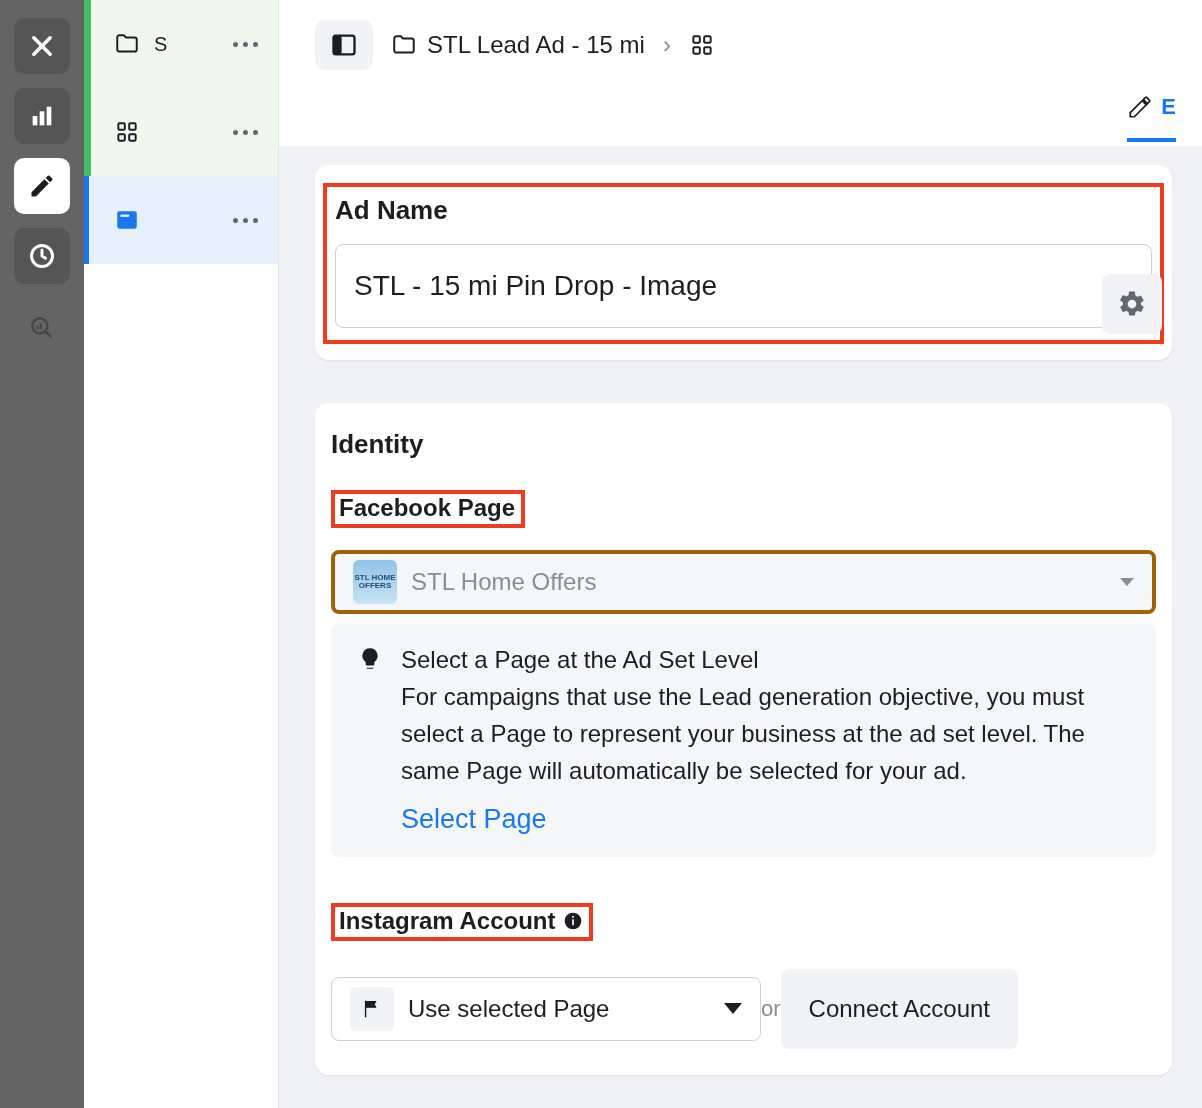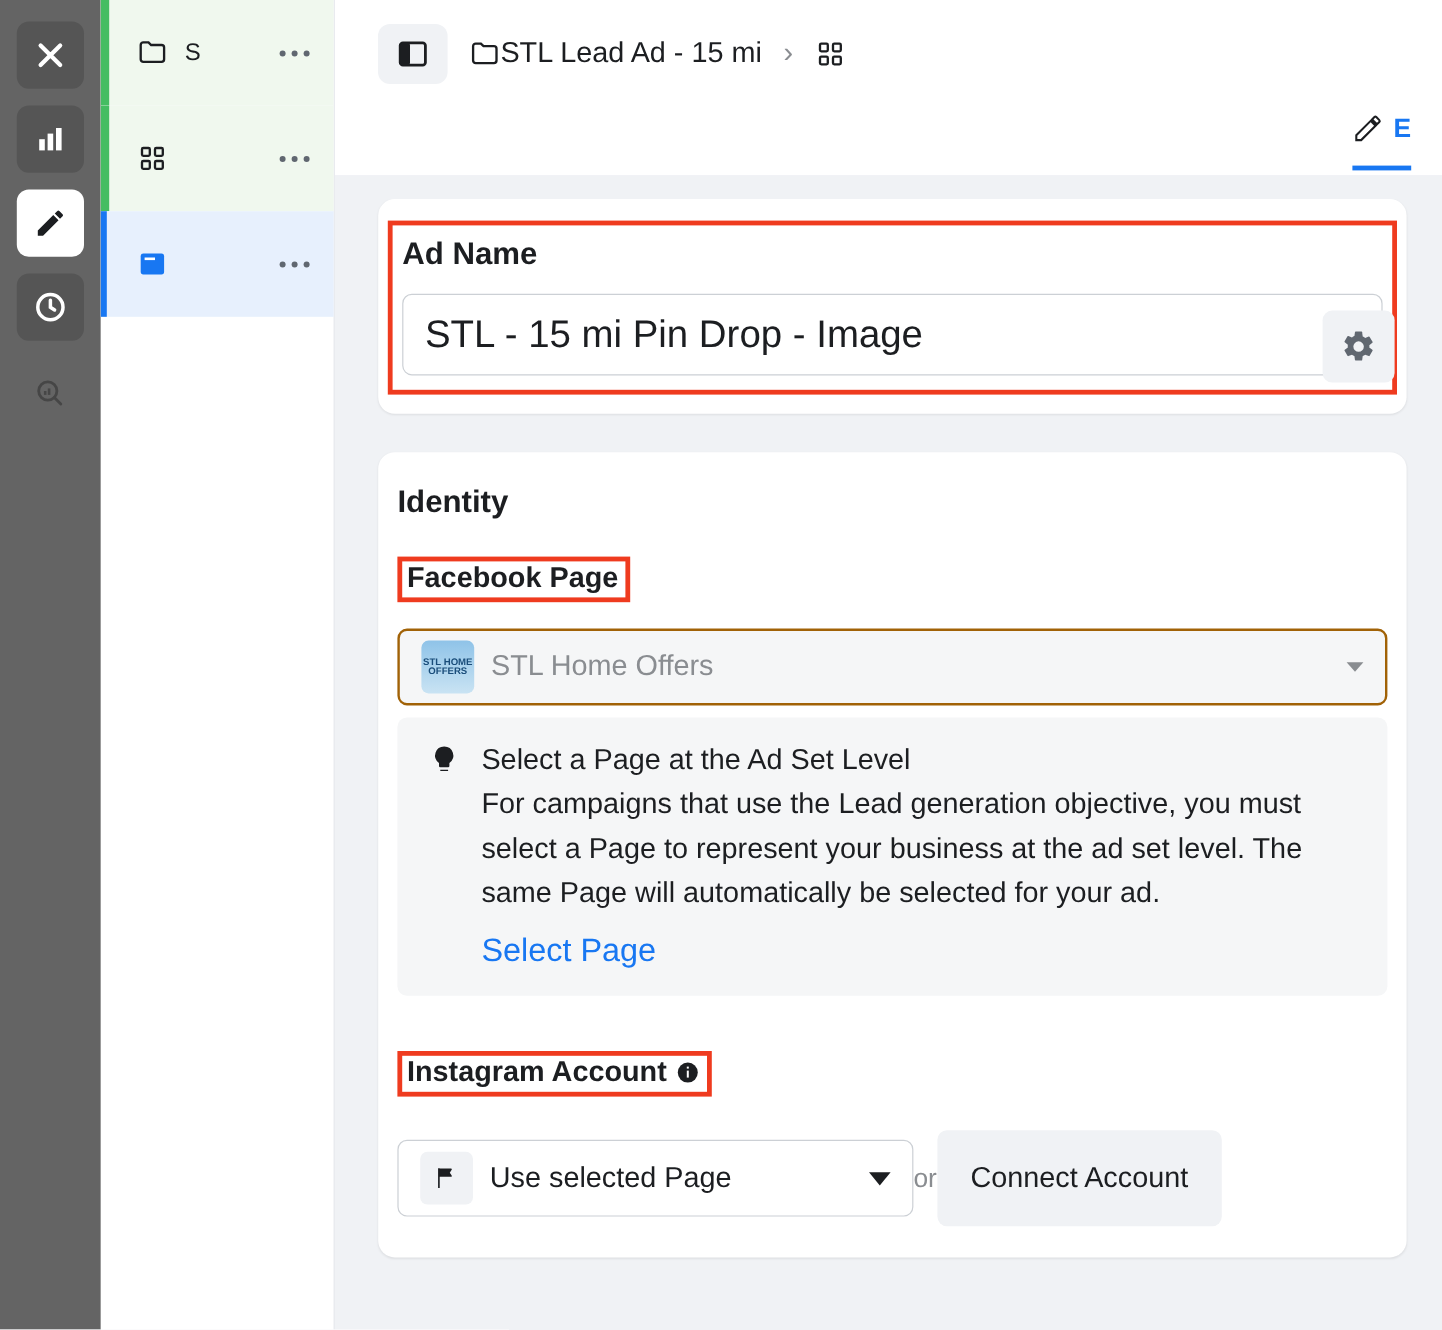--- a/index.html
+++ b/index.html
@@ -84,55 +84,55 @@
       background: #fff;
       padding: 20px 26px 0 36px;
     }
     .crumb-row {
       display:flex; align-items:center; gap:18px; font-size:24px; color:#1c1e21;
     }
     .panel-toggle {
       width: 58px; height: 50px; background:#f0f2f5; border-radius:10px;
       display:flex; align-items:center; justify-content:center; cursor:pointer;
     }
-    .crumb { display:flex; align-items:center; white-space:nowrap; cursor:pointer;}
+    .crumb { display:flex; align-items:center; gap:10px; white-space:nowrap; cursor:pointer;}
     .crumb svg { width:26px; height:26px; flex-shrink:0;}
     .chev { color:#8a8d91; font-size:24px; }
     .edit-row {
       display:flex; justify-content:flex-end; padding:14px 0 0 0; gap:10px;
       border-bottom: 4px solid transparent;
     }
     .edit-tab {
       display:flex; align-items:center; gap:8px; padding:10px 0 18px 0; cursor:pointer;
       border-bottom:4px solid #1877f2; color:#1877f2; font-size:22px; font-weight:600;
     }
     .edit-tab svg { width:26px; height:26px; stroke:#1c1e21;}
     .gray-strip { height:20px; background:#f0f2f5; }
     
     .cards-wrap { padding: 0 30px 40px 36px; overflow-y:auto; }
     .card {
       background:#fff; border-radius:14px; box-shadow:0 1px 2px rgba(0,0,0,0.08);
-      padding: 26px 16px; margin-bottom: 32px;
+      padding: 26px 16px; margin-bottom: 43px;
     }
     .section-title { font-size:26px; font-weight:700; color:#1c1e21; margin-bottom:18px;}
     .red-box { border:4px solid #ef3b1f; padding:2px; }
     .red-box-inline { display:inline-block; border:4px solid #ef3b1f; padding:0 6px 2px 4px;}
     .adname-row { display:flex; align-items:center; gap:18px; }
     .text-input {
-      flex:1; height:68px; border:1px solid #ccd0d5; border-radius:8px;
-      font-size:32px; padding:0 18px; color:#1c1e21; background:#fff;
+      flex:1; height:84px; border:1px solid #ccd0d5; border-radius:8px;
+      font-size:28px; padding:0 18px; color:#1c1e21; background:#fff;
     }
     .gear-btn {
       width:60px; height:60px; background:#f0f2f5; border-radius:8px;
       display:flex; align-items:center; justify-content:center; cursor:pointer;
     }
     .gear-btn svg { width:30px; height:30px; fill:#606770;}
     .sub-label { font-size:24px; font-weight:700; color:#1c1e21; margin-bottom:12px; margin-top:20px;}
     .page-select {
-      background:#f5f6f7; border:2px solid #a16207; border-radius:8px;
+      background:#f5f6f7; border:4px solid #a16207; border-radius:8px;
       height:64px; display:flex; align-items:center; padding:0 18px; gap:14px; cursor:pointer;
     }
     .page-thumb {
       width:44px; height:44px; border-radius:6px; background:linear-gradient(#8fc3e8,#c9e3f3);
       display:flex; align-items:center; justify-content:center; font-size:8px; color:#1a4d7a; font-weight:700; text-align:center; line-height:1;
     }
     .page-name { font-size:24px; color:#8a8d91; flex:1;}
     .caret-down { width:0; height:0; border-left:7px solid transparent; border-right:7px solid transparent; border-top:8px solid #8a8d91;}
     .tip-box {
       background:#f5f6f7; border-radius:8px; padding:22px 26px; margin-top:10px;

